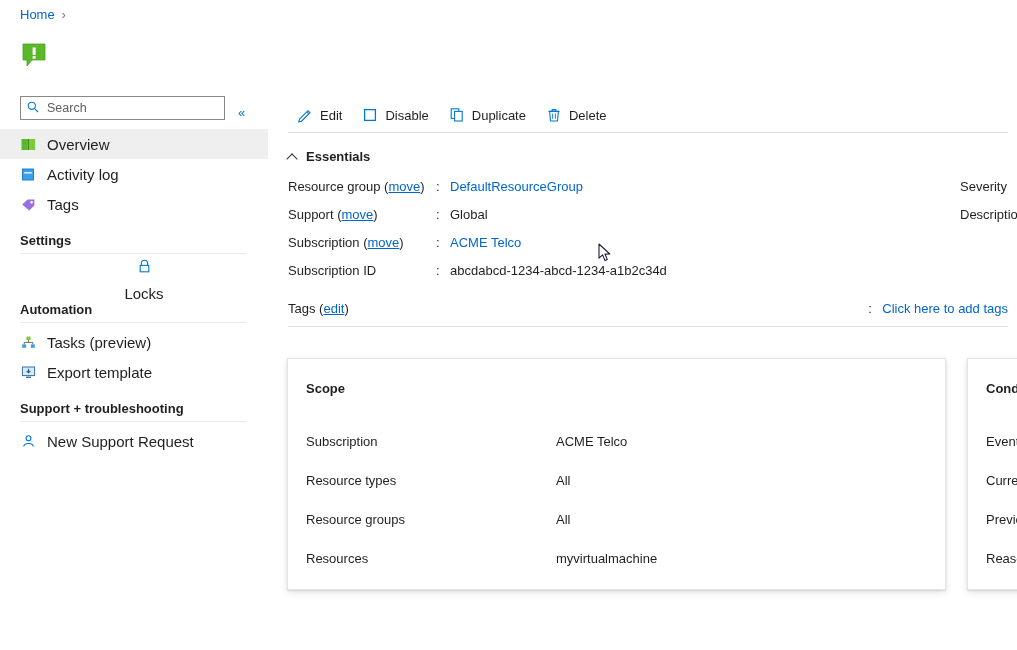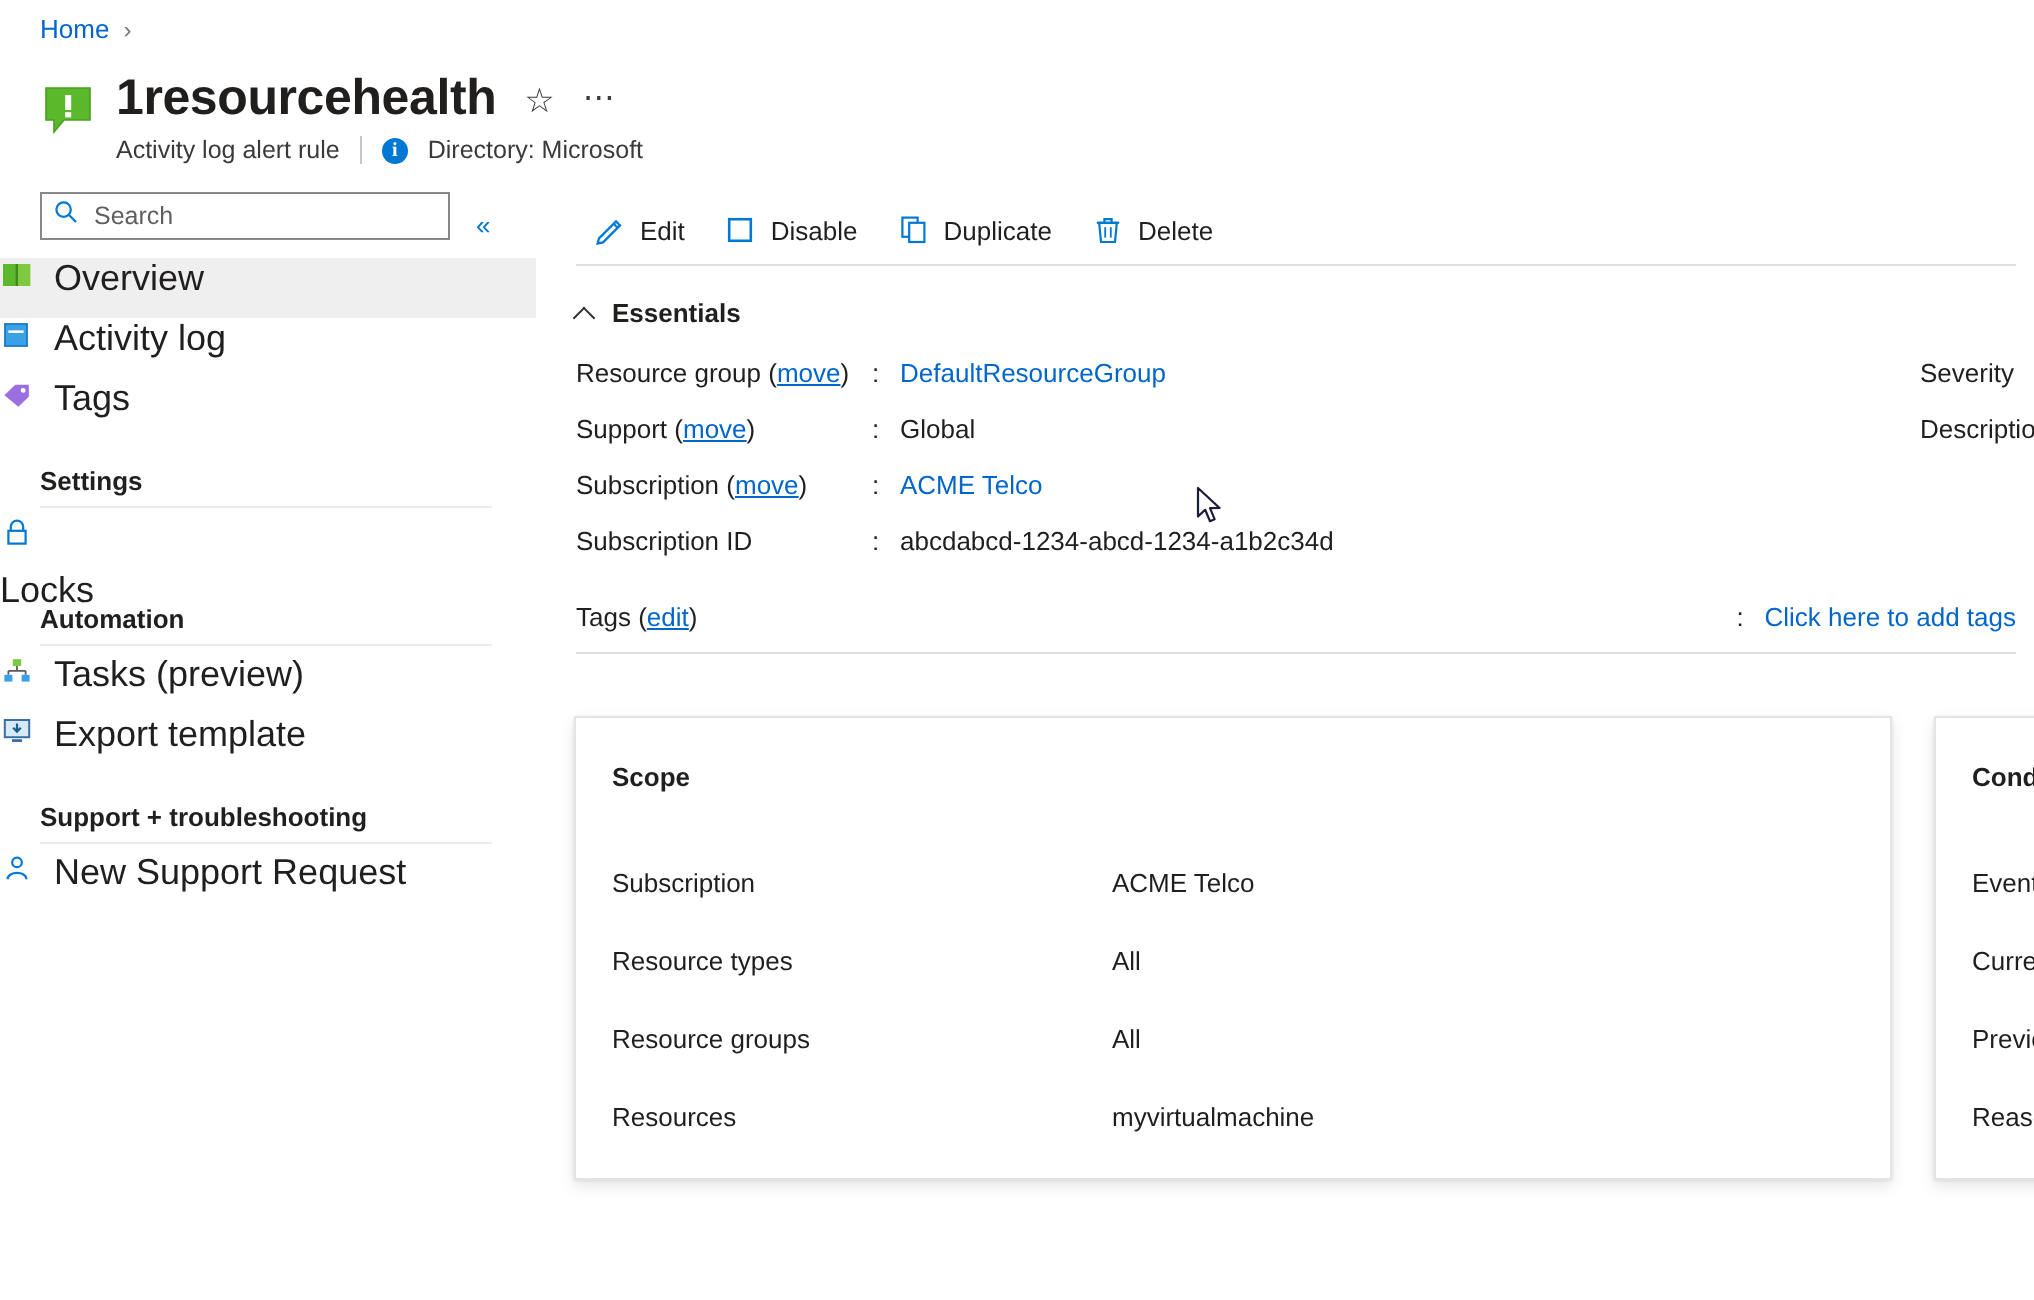--- a/index.html
+++ b/index.html
@@ -81,23 +81,23 @@
     color: #323130; width: 100%; background: transparent;
   }
   .search-input::placeholder { color: #605e5c; }
   .collapse-btn {
     margin-left: 13px; color: #0078d4; font-size: 13px; cursor: pointer;
     user-select: none;
   }
 
   .nav-list { margin-top: 9px; }
   .nav-item {
-    display: flex; gap: 10px;
-    height: 30px; cursor: pointer;
-    font-size: 18px; color: #201f1e;
+    display: flex; align-items: center; gap: 10px;
+    height: 30px; padding-left: 20px; cursor: pointer;
+    font-size: 15px; color: #201f1e;
   }
   .nav-item.active { background: #f0eff0; }
   .nav-ico { width: 17px; height: 17px; flex: 0 0 17px; position: relative; }
 
   .nav-group {
     padding-left: 20px; padding-right: 22px;
     margin-top: 14px;
   }
   .nav-group-title {
     font-size: 13px; font-weight: 600; color: #201f1e; margin-bottom: 5px;
@@ -213,33 +213,20 @@
   </div>
 
   <div class="page-header">
     <div class="res-icon">
       <svg width="30" height="30" viewBox="0 0 30 30">
         <path d="M3 4 H25 V20 H12 L7 26 V20 H3 Z" fill="#5cb82b"></path>
         <path d="M3 4 H25 V20 H12 L7 26 V20 H3 Z" fill="none" stroke="#4a9e20" stroke-width="0.8"></path>
         <rect x="12.6" y="7.5" width="3" height="7.5" fill="#ffffff"></rect>
         <rect x="12.6" y="16.1" width="3" height="2.6" fill="#ffffff"></rect>
       </svg>
-    </div>
-    <div class="hdr-texts">
-      <div class="hdr-title-row">
-        <div class="hdr-title">1resourcehealth</div>
-        <div class="star-btn">☆</div>
-        <div class="ellipsis-btn">⋯</div>
-      </div>
-      <div class="hdr-sub">
-        <span>Activity log alert rule</span>
-        <span class="sub-div"></span>
-        <span class="info-badge">i</span>
-        <span>Directory: Microsoft</span>
-      </div>
     </div>
   </div>
 
   <div class="leftnav">
     <div class="search-row">
       <div class="search-box">
         <span>
           <svg width="12" height="12" viewBox="0 0 12 12">
             <circle cx="4.8" cy="4.8" r="3.6" fill="none" stroke="#0078d4" stroke-width="1.1"></circle>
             <line x1="7.4" y1="7.4" x2="11" y2="11" stroke="#0078d4" stroke-width="1.1"></line>

